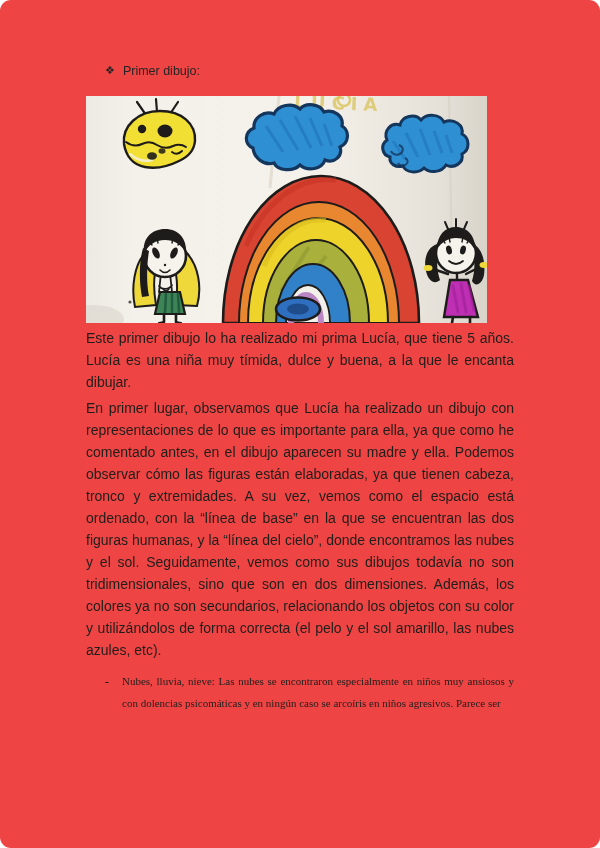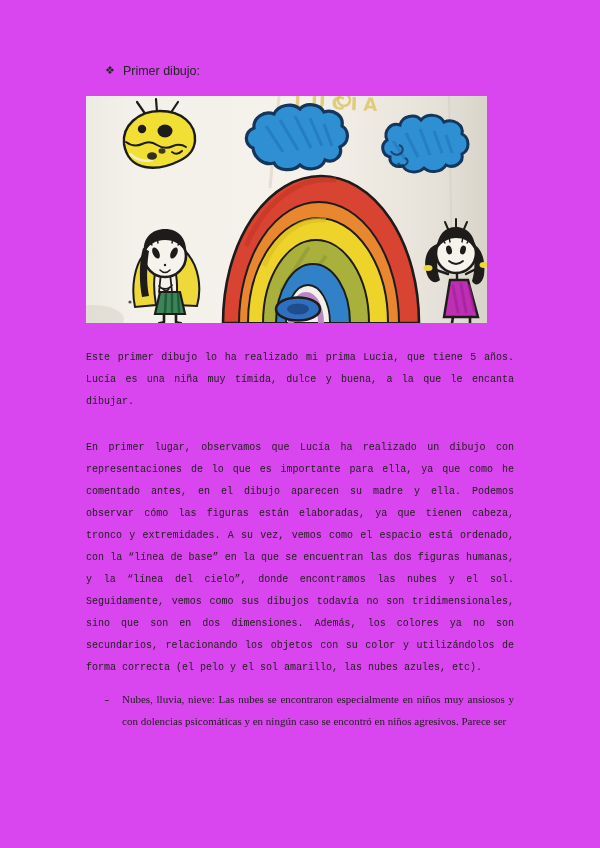--- a/index.html
+++ b/index.html
@@ -1,21 +1,21 @@
 <!DOCTYPE html>
 <html><head>
 <meta charset="utf-8">
 <style>
   html,body{margin:0;padding:0;background:#ffffff;}
-  .page{position:relative;width:600px;height:848px;background:#d946ef;overflow:hidden;color:#1f1e1b;}
+  .page{position:relative;width:600px;height:848px;background:#ef4444;overflow:hidden;color:#1f1e1b;border-radius:11px;}
   .content{padding:63px 86px 0 86px;}
   .heading{font-family:"Liberation Sans","DejaVu Sans",sans-serif;font-size:12.5px;line-height:16px;padding-left:19px;color:#242424;}
   .heading .bullet{font-family:"DejaVu Sans",sans-serif;font-size:11px;margin-right:8px;position:relative;top:-1px;}
   figure.drawing{margin:16px 0 0 0;padding:0;width:401px;height:227px;line-height:0;}
-  p.body-par{font-family:Liberation Mono, monospace;font-size:10px;line-height:22px;text-align:justify;margin:24px 0 0 0;}
+  p.body-par{font-family:Liberation Sans, sans-serif;font-size:14px;line-height:22px;text-align:justify;margin:4px 0 0 0;}
   ul.indicator-list{list-style:none;margin:9px 0 0 0;padding:0;
     font-family:"Liberation Serif","DejaVu Serif",serif;font-size:11px;line-height:22px;}
   li.indicator{position:relative;padding-left:36px;text-align:justify;}
   li.indicator .marker{position:absolute;left:19px;top:0;}
 </style>
 </head>
 <body>
 
 <div class="page">
   <div class="content">
@@ -130,18 +130,18 @@
 
     <ul class="indicator-list">
       <li class="indicator">
         <span class="marker">-</span>
       </li>
       <li class="indicator">
         <span class="marker">-</span>
       </li>
       <li class="indicator">
         <span class="marker">-</span>
-        <span>Nubes, lluvia, nieve: Las nubes se encontraron especialmente en niños muy ansiosos y con dolencias psicomáticas y en ningún caso se encontró en niños agresivos. Parece ser</span>
+        <span>Nubes, lluvia, nieve: Las nubes se encontraron especialmente en niños muy ansiosos y con dolencias psicomáticas y en ningún caso se arcoíris en niños agresivos. Parece ser</span>
       </li>
     </ul>
 
   </div>
 </div>
 
 </body></html>

